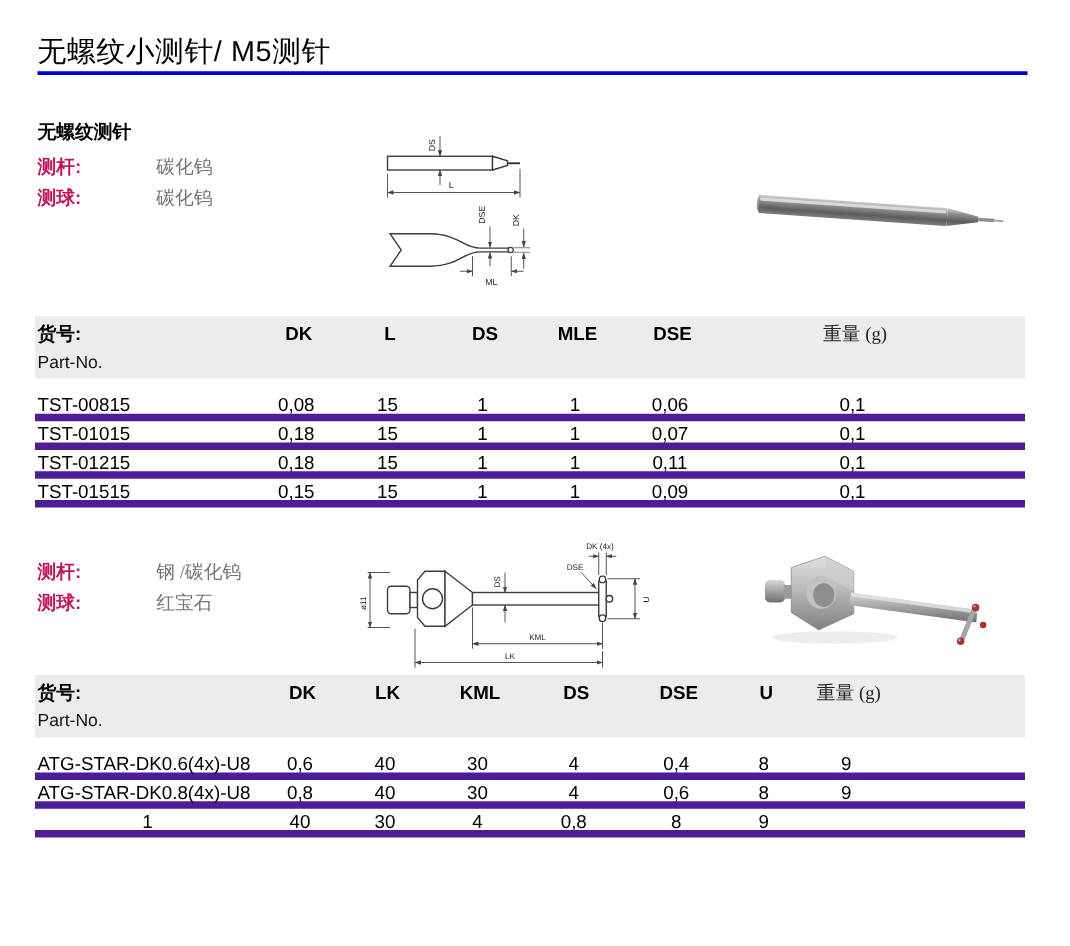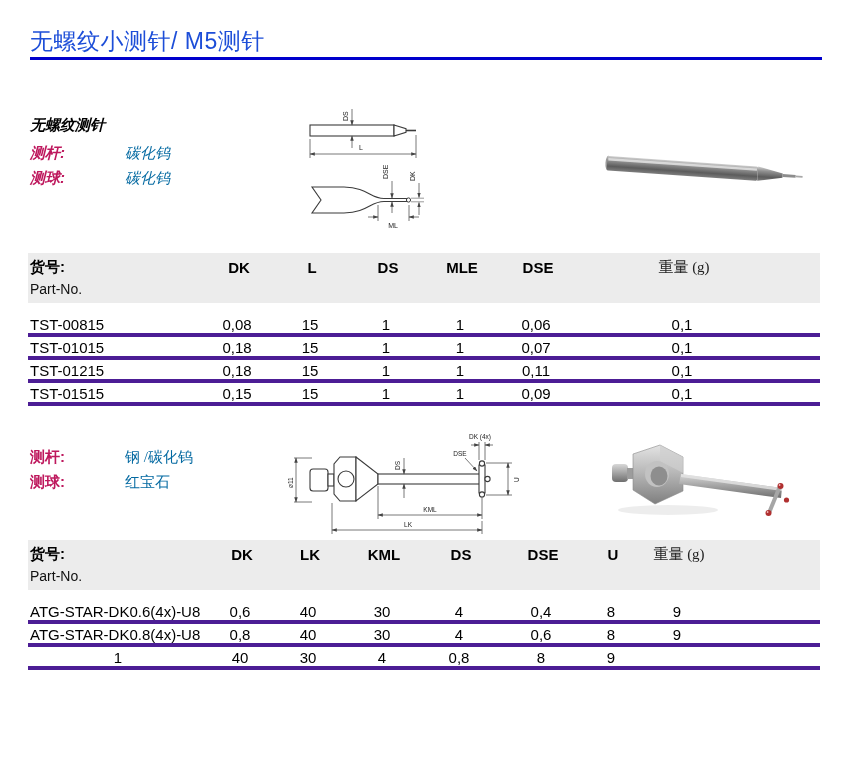--- a/index.html
+++ b/index.html
@@ -3,59 +3,59 @@
 <meta charset="utf-8">
 <style>
   * { margin:0; padding:0; box-sizing:border-box; }
   html,body { background:#ffffff; }
   .page {
     position:relative; width:856px; height:757px; background:#ffffff;
     font-family:"Liberation Sans", sans-serif; color:#111; overflow:hidden;
   }
   .title {
     position:absolute; left:30px; top:26px; font-size:23px; font-weight:500;
-    color:#1d4ed8; letter-spacing:0.5px;
+    color:#000000; letter-spacing:0.5px;
   }
   .title-rule {
     position:absolute; left:30px; top:57px; width:792px; height:3px; background:#0000cc;
   }
   .sec-info { position:absolute; left:30px; width:250px; }
   .sec-heading { font-size:15px; font-weight:bold; color:#000; margin-bottom:9px; }
   .spec-row { display:flex; height:25px; align-items:flex-start; }
   .spec-label { width:95px; font-size:15px; font-weight:bold; color:#be185d; }
-  .spec-value { font-size:15px; font-family:"Liberation Serif", serif; color:#0369a1; }
+  .spec-value { font-size:15px; font-family:"Liberation Serif", serif; color:#737373; }
 
   .diagram { position:absolute; }
   .photo { position:absolute; }
 
   .tbl { position:absolute; left:28px; width:792px; font-size:15px; }
   .tbl-band { background:#ececec; height:50px; position:relative;padding-left:12px; }
   .grid1 { display:grid; grid-template-columns:172px 74px 72px 80px 68px 84px 208px; }
   .grid2 { display:grid; grid-template-columns:180px 64px 72px 76px 78px 86px 54px 78px; }
   .hrow { position:absolute; top:5px; left:2px; right:0; align-items:center; }
   .hcell { text-align:center; font-weight:bold; color:#000; }
   .hcell.first { text-align:left; }
   .hcell.weight { font-weight:normal; font-family:"Liberation Serif", serif; color:#222; }
   .subrow { position:absolute; top:28px; left:2px; font-size:14px; font-weight:normal; color:#111; }
   .tbody { margin-top:11px; }
-  .drow { border-bottom:4px solid #4c1d95; height:23px; line-height:22px; align-items:center; }
+  .drow { border-bottom:6px solid #4c1d95; height:23px; line-height:22px; align-items:center; }
   .dcell { text-align:center; color:#000; }
   .dcell.first { text-align:left; padding-left:2px; }
 
   svg text { font-family:"Liberation Sans", sans-serif; fill:#222; }
 </style>
 </head>
 <body>
 
 <div class="page">
 
   <div class="title">无螺纹小测针/ M5测针</div>
   <div class="title-rule"></div>
 
-  <div class="sec-info" style="top:116px;font-style:italic;">
+  <div class="sec-info" style="top:96px;">
     <div class="sec-heading">无螺纹测针</div>
     <div class="spec-row">
       <span class="spec-label">测杆:</span>
       <span class="spec-value">碳化钨</span>
     </div>
     <div class="spec-row">
       <span class="spec-label">测球:</span>
       <span class="spec-value">碳化钨</span>
     </div>
   </div>

